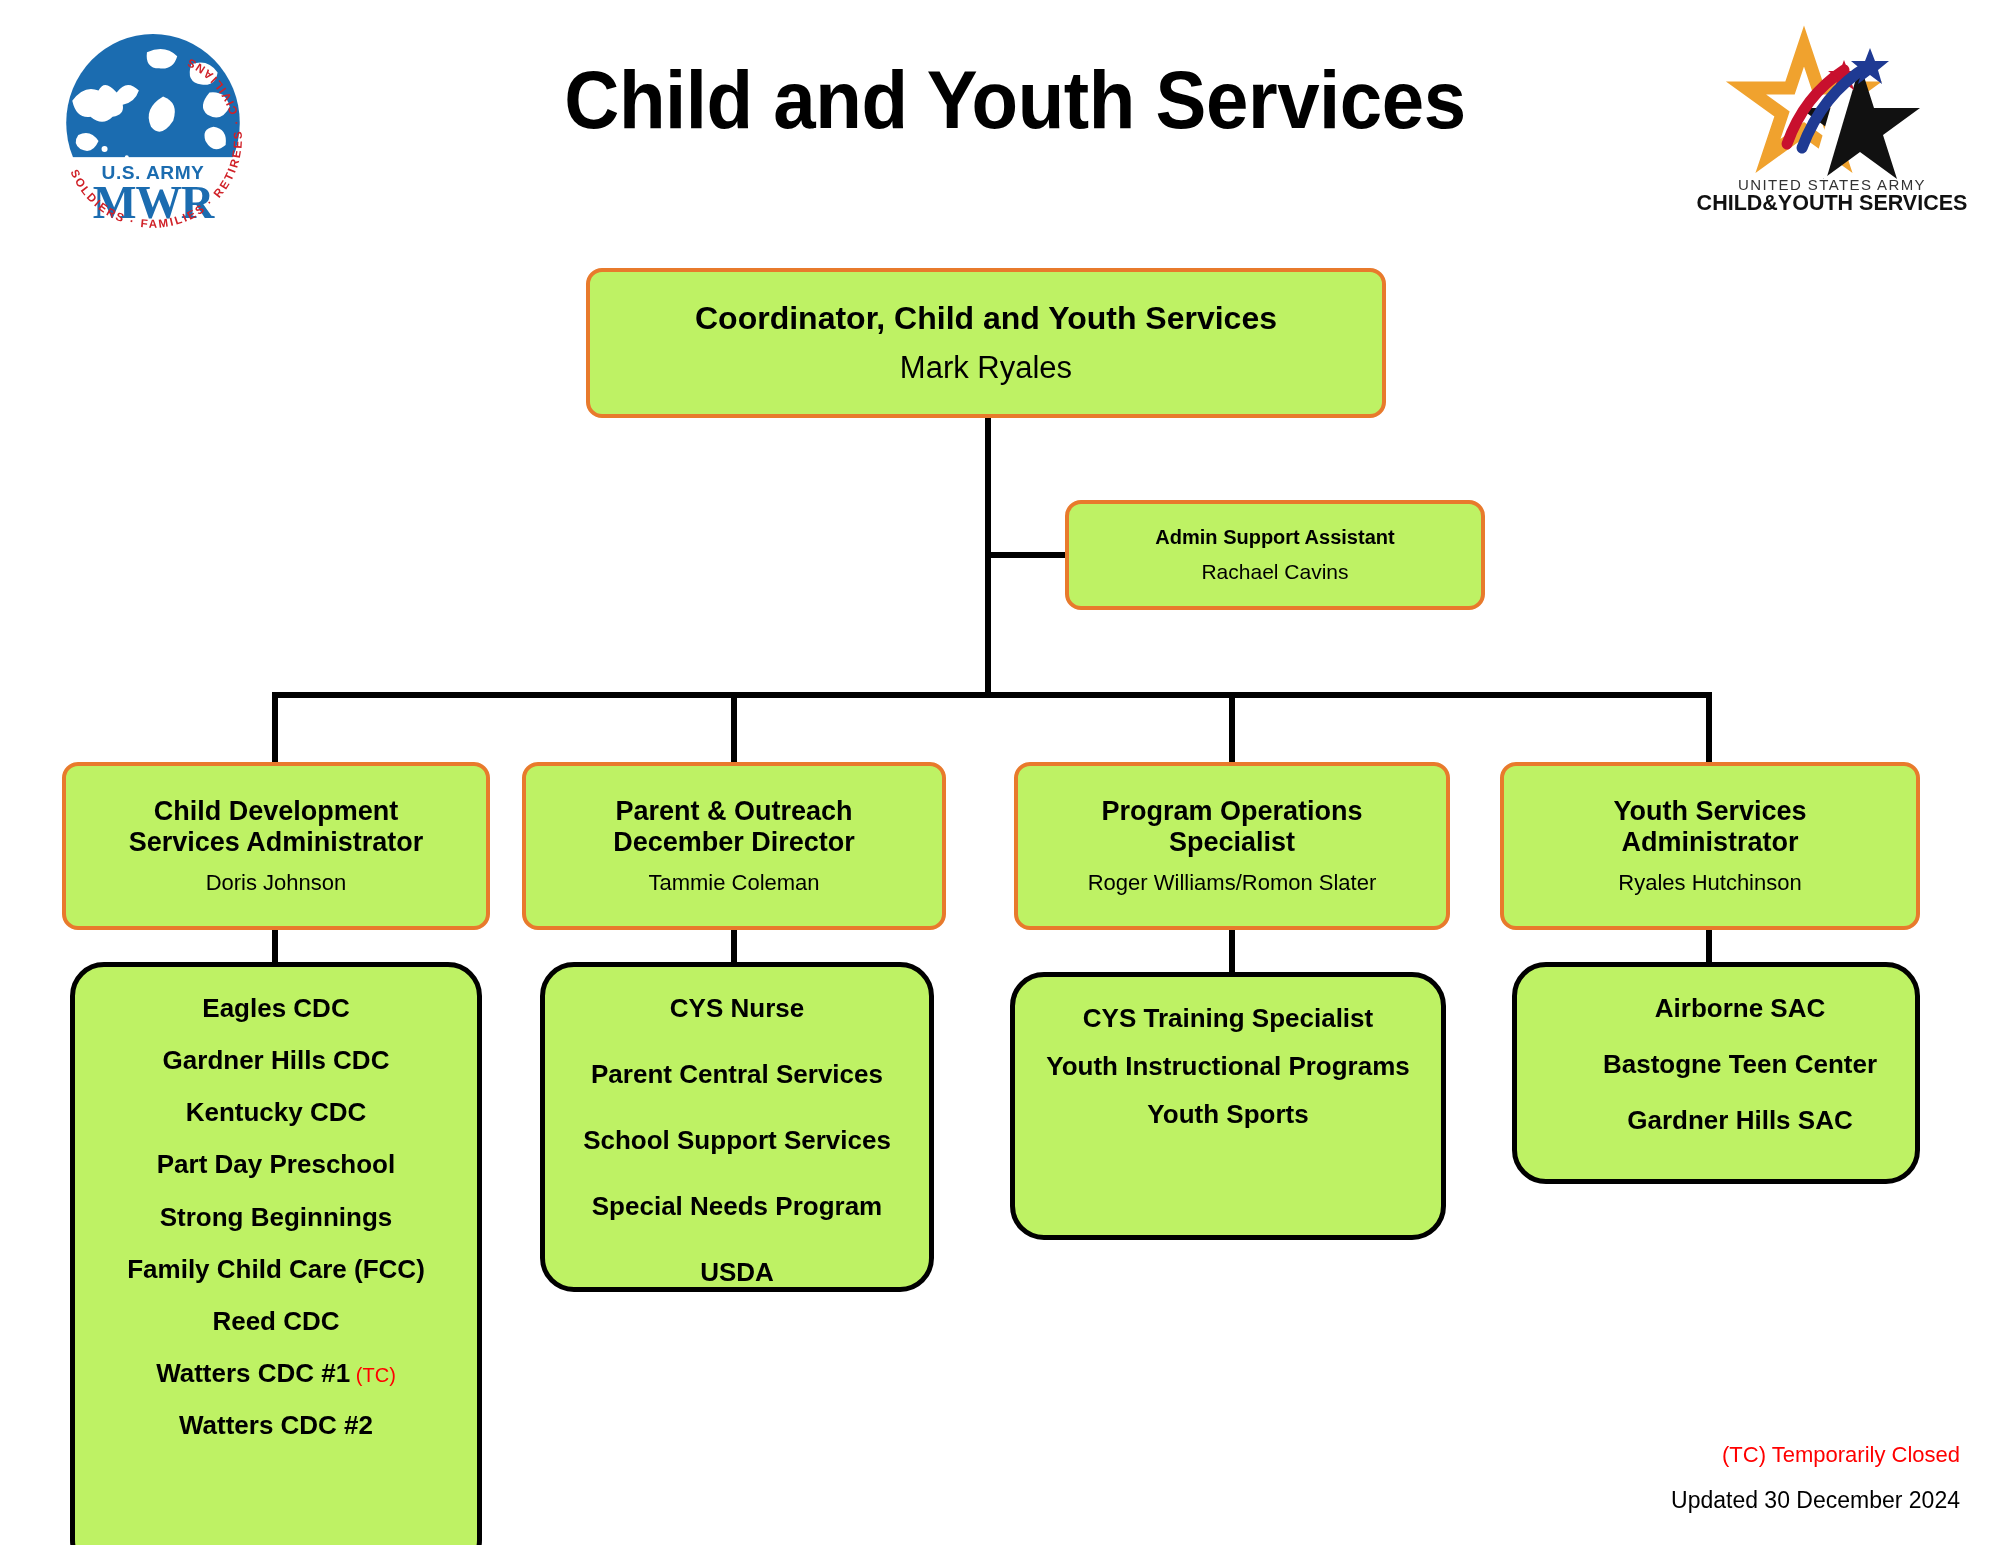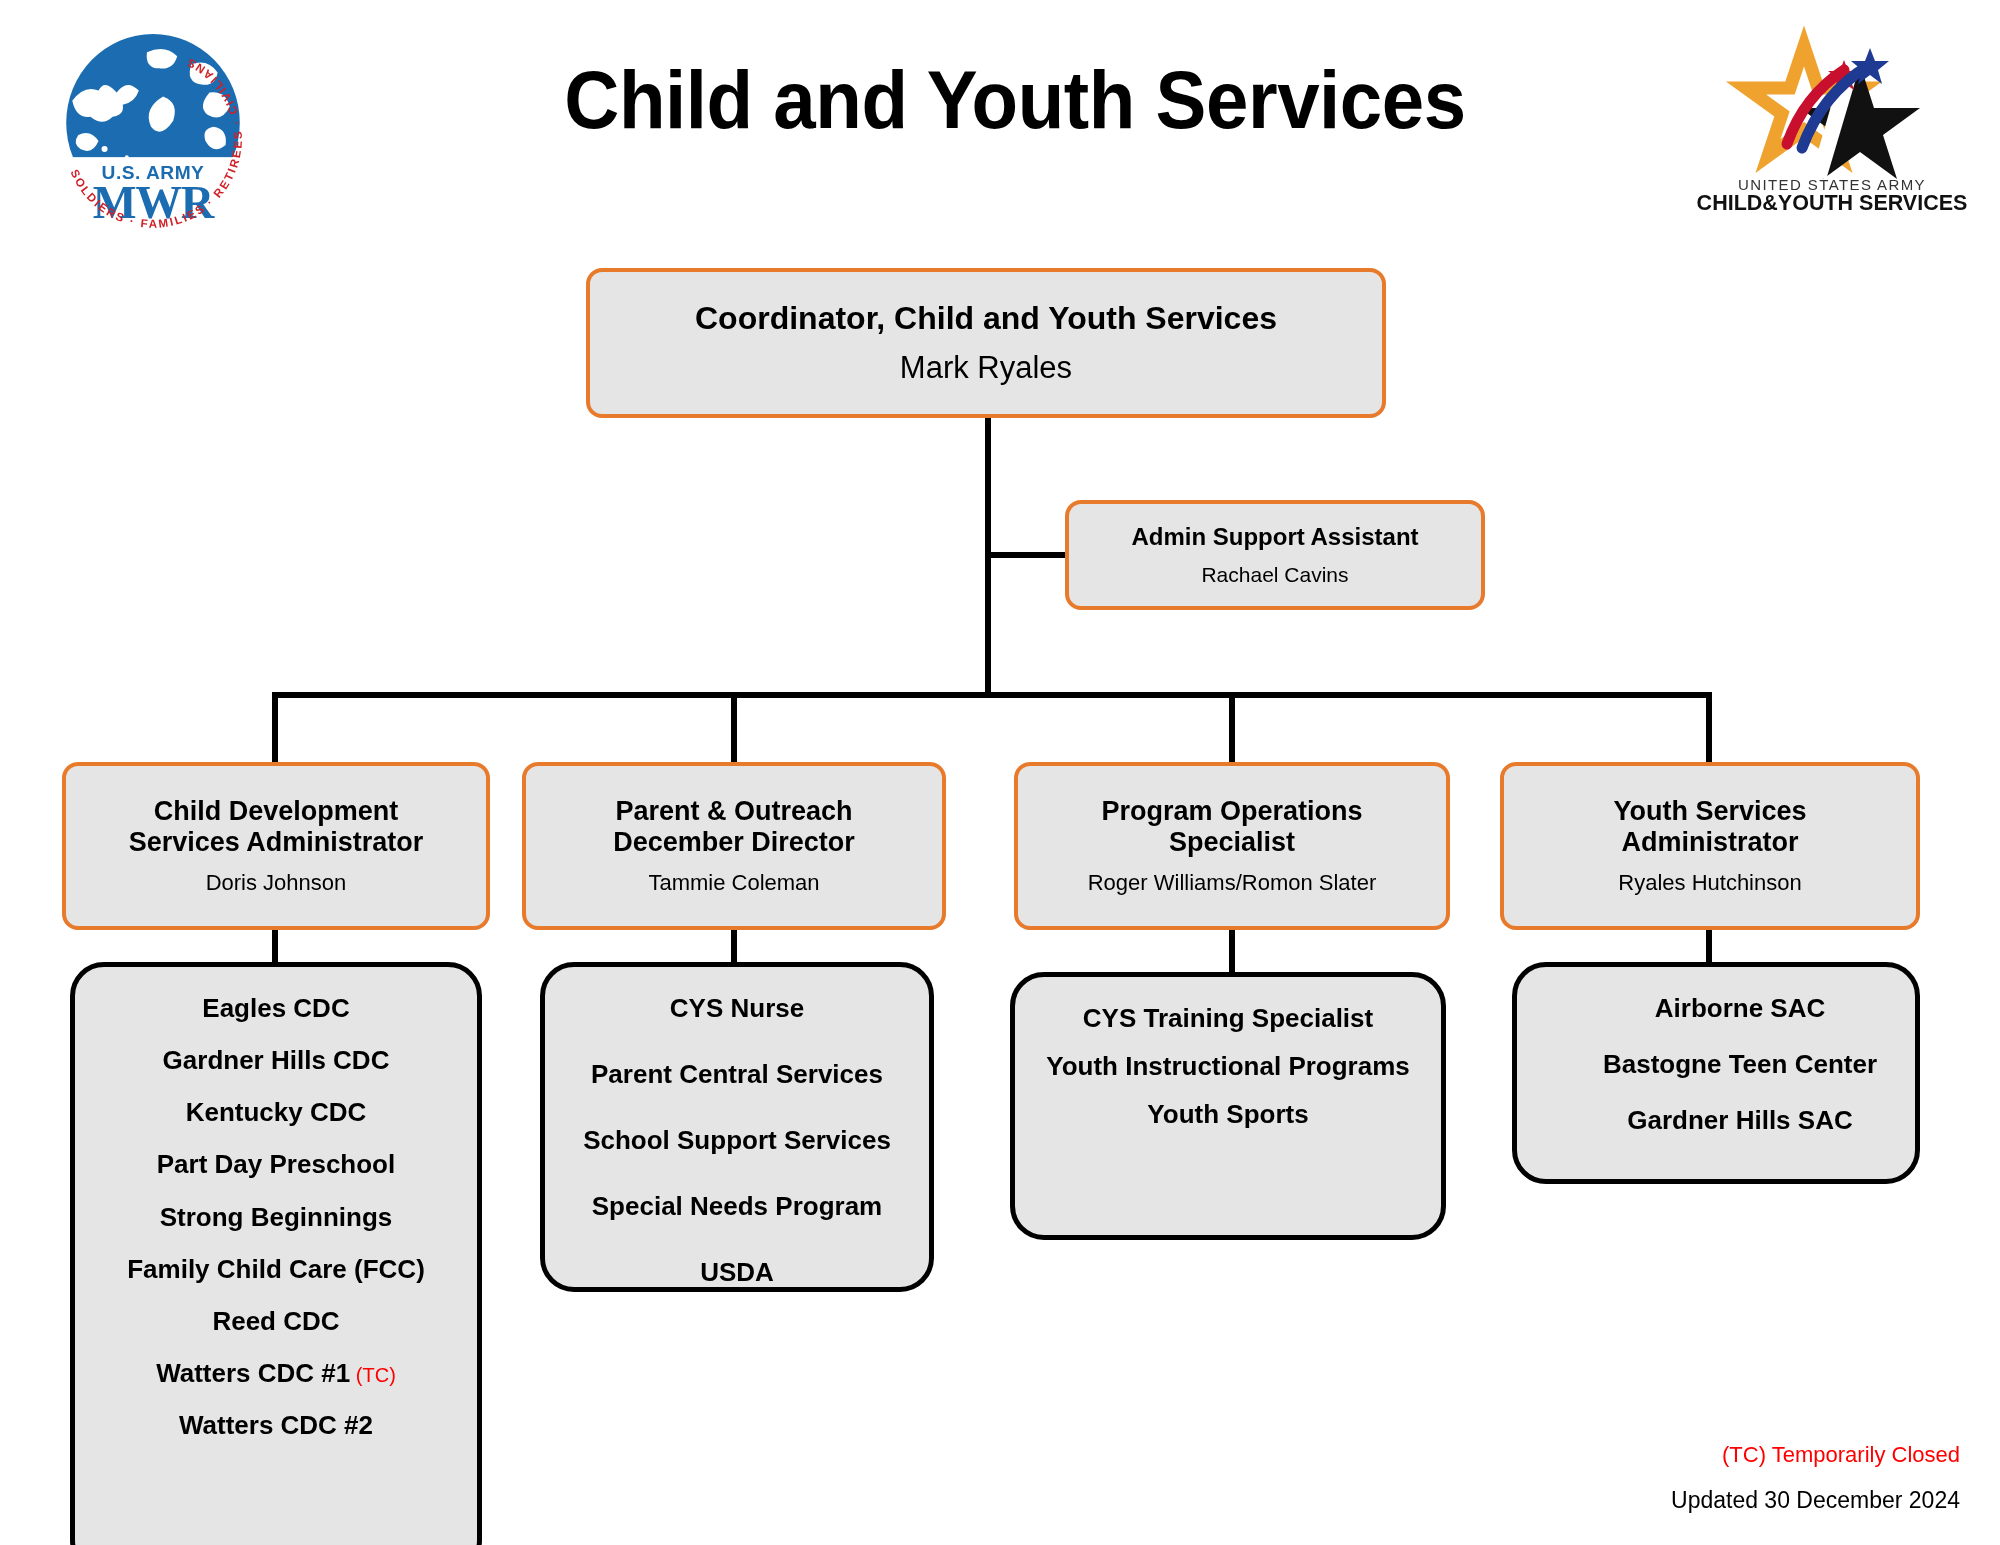--- a/index.html
+++ b/index.html
@@ -24,21 +24,21 @@
     letter-spacing: -0.5px;
     color: #000;
     transform: scaleX(0.93);
     transform-origin: center top;
     white-space: nowrap;
   }
 
   
   .node {
     position: absolute;
-    background: #e5e5e5;
+    background: #bef264;
     display: flex;
     flex-direction: column;
     align-items: center;
     justify-content: center;
     text-align: center;
     z-index: 5;
   }
   .node.orange { border: 4px solid #E87A2C; border-radius: 16px; }
   .node.black  { border: 5px solid #000000; border-radius: 34px; }
 
@@ -53,21 +53,21 @@
     line-height: 1.2;
   }
 
   
   #coordinator { left: 586px; top: 268px; width: 800px; height: 150px; }
   #coordinator .title  { font-size: 32px; margin-bottom: 13px; }
   #coordinator .person { font-size: 31px; }
 
   
   #admin { left: 1065px; top: 500px; width: 420px; height: 110px; }
-  #admin .title  { font-size: 24px; margin-bottom: 11px; }
+  #admin .title  { font-size: 20px; margin-bottom: 11px; }
   #admin .person { font-size: 21px; }
 
   
   .mgr { top: 762px; height: 168px; }
   .mgr .title  { font-size: 27px; margin-bottom: 12px; padding: 0 8px; }
   .mgr .person { font-size: 22px; padding: 0 6px; }
   #mgr0 { left: 62px;   width: 428px; }
   #mgr1 { left: 522px;  width: 424px; }
   #mgr2 { left: 1014px; width: 436px; }
   #mgr3 { left: 1500px; width: 420px; }

